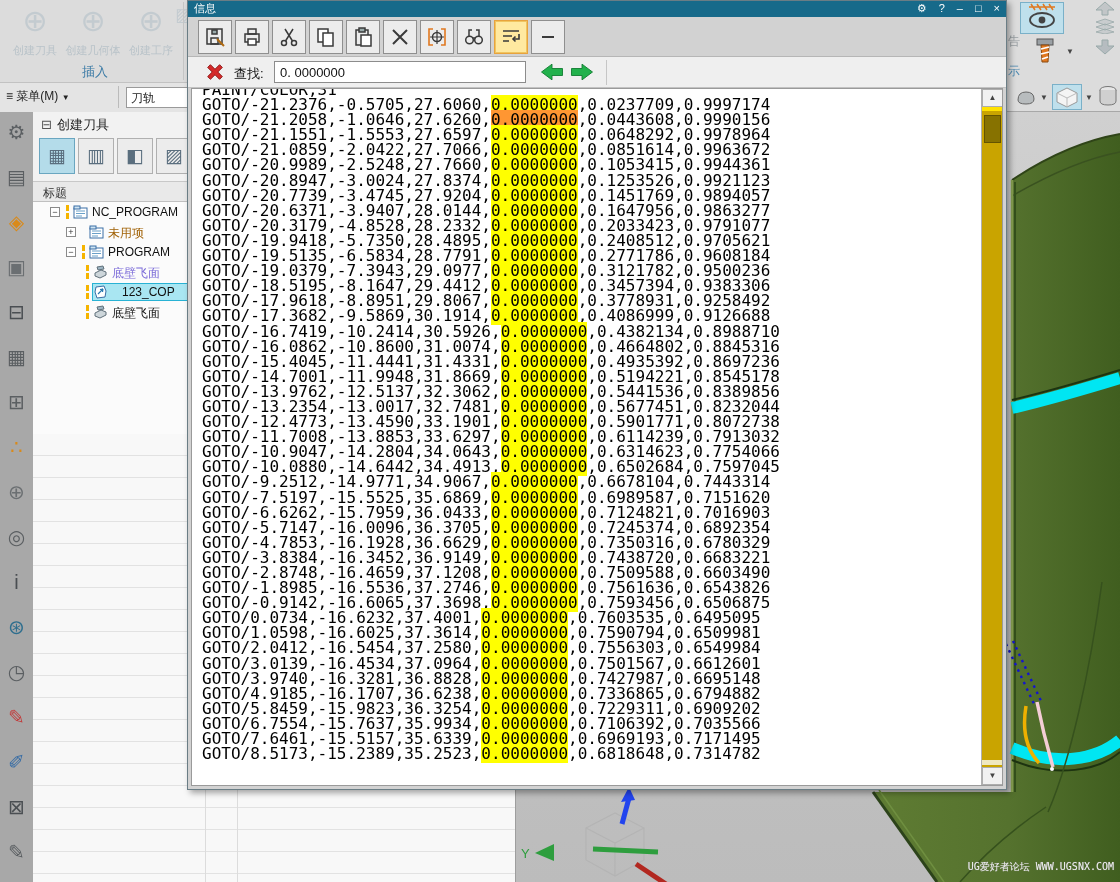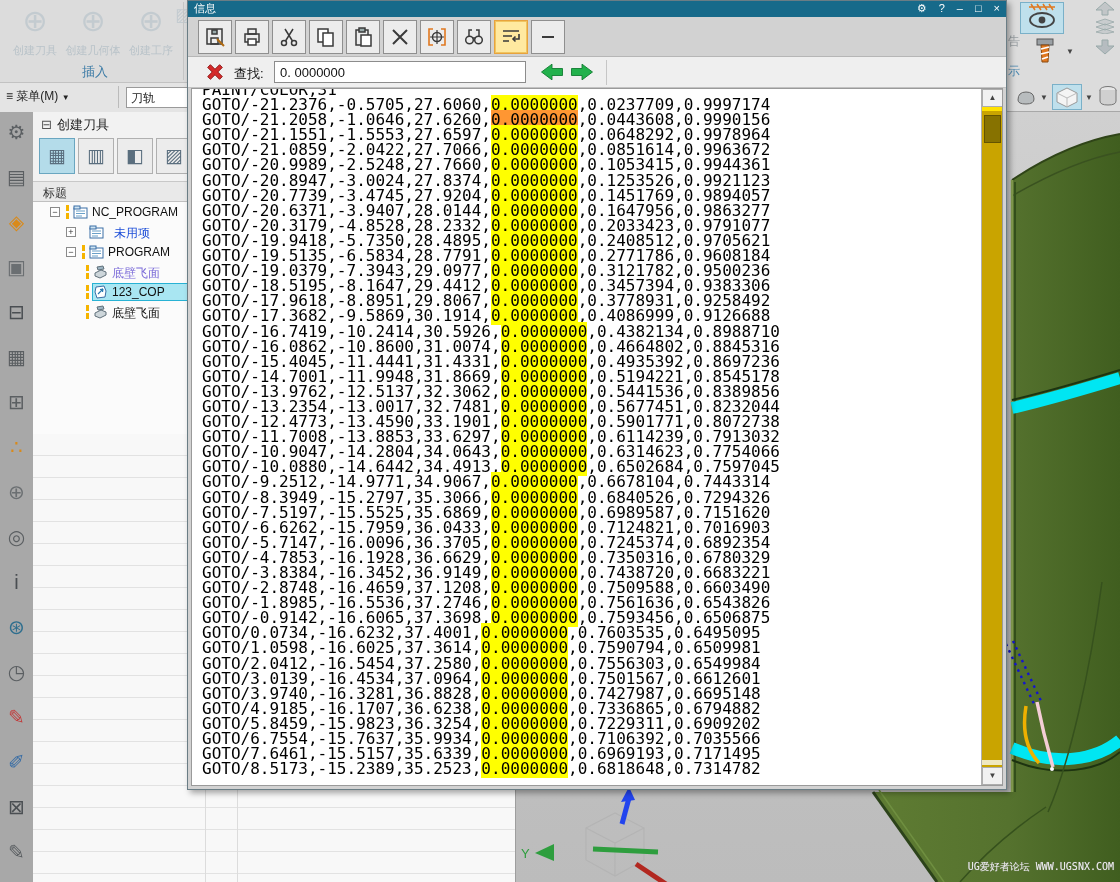--- a/index.html
+++ b/index.html
@@ -233,21 +233,21 @@
           </svg></span>
         <span class="tr-lbl" style="left: 59px; color: rgb(17, 17, 17);">NC_PROGRAM</span>
       </div>
       <div class="tree-row" style="top: 20px;">
         <span class="tr-exp" style="left: 33px;">+</span>
         <span class="tr-ico" style="left: 56px;"><svg width="15" height="14" viewBox="0 0 15 14">
             <rect x="1" y="3" width="13" height="10" fill="#fff" stroke="#3a6ea5"></rect>
             <rect x="1" y="1" width="6" height="3" fill="#cfe4f2" stroke="#3a6ea5"></rect>
             <path d="M3,6 H12 M3,8.5 H12 M3,11 H9" stroke="#6aa0c8" stroke-width="1"></path>
           </svg></span>
-        <span class="tr-lbl" style="left: 81px; color: #1d4ed8;">未用项</span>
+        <span class="tr-lbl" style="left: 75px; color: #a16207;">未用项</span>
       </div>
       <div class="tree-row" style="top: 40px;">
         <span class="tr-exp" style="left: 33px;">−</span>
         <span class="tr-bar" style="left: 49px;"></span>
         <span class="tr-bar2" style="left: 49px;"></span>
         <span class="tr-ico" style="left: 56px;"><svg width="15" height="14" viewBox="0 0 15 14">
             <rect x="1" y="3" width="13" height="10" fill="#fff" stroke="#3a6ea5"></rect>
             <rect x="1" y="1" width="6" height="3" fill="#cfe4f2" stroke="#3a6ea5"></rect>
             <path d="M3,6 H12 M3,8.5 H12 M3,11 H9" stroke="#6aa0c8" stroke-width="1"></path>
           </svg></span>
@@ -263,21 +263,21 @@
         <span class="tr-lbl" style="left: 79px; color: rgb(122, 106, 216);">底壁飞面</span>
       </div>
       <div class="tree-row" style="top: 80px;">
         <div class="tr-sel" style="left: 59px; width: 96px;"></div>
         <span class="tr-bar" style="left: 53px;"></span>
         <span class="tr-bar2" style="left: 53px;"></span>
         <span class="tr-ico" style="left: 60px;"><svg width="15" height="14" viewBox="0 0 15 14">
             <path d="M3,2 L11,1 L13,6 L12,12 L4,13 L2,7 Z" fill="#fff" stroke="#3a6ea5"></path>
             <path d="M5,9 L10,4 M10,4 l-3,0.5 M10,4 l-0.5,3" stroke="#2a7ab0" stroke-width="1.2" fill="none"></path>
           </svg></span>
-        <span class="tr-lbl" style="left: 79px; color: rgb(17, 17, 17);">123_COP</span>
+        <span class="tr-lbl" style="left: 89px; color: rgb(17, 17, 17);">123_COP</span>
       </div>
       <div class="tree-row" style="top: 100px;">
         <span class="tr-bar" style="left: 53px;"></span>
         <span class="tr-bar2" style="left: 53px;"></span>
         <span class="tr-ico" style="left: 60px;"><svg width="15" height="14" viewBox="0 0 15 14">
             <path d="M2,8 L8,5 L13,7 L13,10 L7,13 L2,11 Z" fill="#cdd6da" stroke="#60707a"></path>
             <path d="M4,2 L10,1 L11,4 L5,5 Z" fill="#9fb6c4" stroke="#60707a"></path>
           </svg></span>
         <span class="tr-lbl" style="left: 79px; color: rgb(17, 17, 17);">底壁飞面</span>
       </div>
@@ -459,21 +459,20 @@
         <div class="line">GOTO/-16.0862,-10.8600,31.0074,<mark>0.0000000</mark>,0.4664802,0.8845316</div>
         <div class="line">GOTO/-15.4045,-11.4441,31.4331,<mark>0.0000000</mark>,0.4935392,0.8697236</div>
         <div class="line">GOTO/-14.7001,-11.9948,31.8669,<mark>0.0000000</mark>,0.5194221,0.8545178</div>
         <div class="line">GOTO/-13.9762,-12.5137,32.3062,<mark>0.0000000</mark>,0.5441536,0.8389856</div>
         <div class="line">GOTO/-13.2354,-13.0017,32.7481,<mark>0.0000000</mark>,0.5677451,0.8232044</div>
         <div class="line">GOTO/-12.4773,-13.4590,33.1901,<mark>0.0000000</mark>,0.5901771,0.8072738</div>
         <div class="line">GOTO/-11.7008,-13.8853,33.6297,<mark>0.0000000</mark>,0.6114239,0.7913032</div>
         <div class="line">GOTO/-10.9047,-14.2804,34.0643,<mark>0.0000000</mark>,0.6314623,0.7754066</div>
         <div class="line">GOTO/-10.0880,-14.6442,34.4913,<mark>0.0000000</mark>,0.6502684,0.7597045</div>
         <div class="line">GOTO/-9.2512,-14.9771,34.9067,<mark>0.0000000</mark>,0.6678104,0.7443314</div>
-        <div class="line">GOTO/-8.3949,-15.2797,35.3066,<mark>0.0000000</mark>,0.6840526,0.7294326</div>
         <div class="line">GOTO/-7.5197,-15.5525,35.6869,<mark>0.0000000</mark>,0.6989587,0.7151620</div>
         <div class="line">GOTO/-6.6262,-15.7959,36.0433,<mark>0.0000000</mark>,0.7124821,0.7016903</div>
         <div class="line">GOTO/-5.7147,-16.0096,36.3705,<mark>0.0000000</mark>,0.7245374,0.6892354</div>
         <div class="line">GOTO/-4.7853,-16.1928,36.6629,<mark>0.0000000</mark>,0.7350316,0.6780329</div>
         <div class="line">GOTO/-3.8384,-16.3452,36.9149,<mark>0.0000000</mark>,0.7438720,0.6683221</div>
         <div class="line">GOTO/-2.8748,-16.4659,37.1208,<mark>0.0000000</mark>,0.7509588,0.6603490</div>
         <div class="line">GOTO/-1.8985,-16.5536,37.2746,<mark>0.0000000</mark>,0.7561636,0.6543826</div>
         <div class="line">GOTO/-0.9142,-16.6065,37.3698,<mark>0.0000000</mark>,0.7593456,0.6506875</div>
         <div class="line">GOTO/0.0734,-16.6232,37.4001,<mark>0.0000000</mark>,0.7603535,0.6495095</div>
         <div class="line">GOTO/1.0598,-16.6025,37.3614,<mark>0.0000000</mark>,0.7590794,0.6509981</div>

